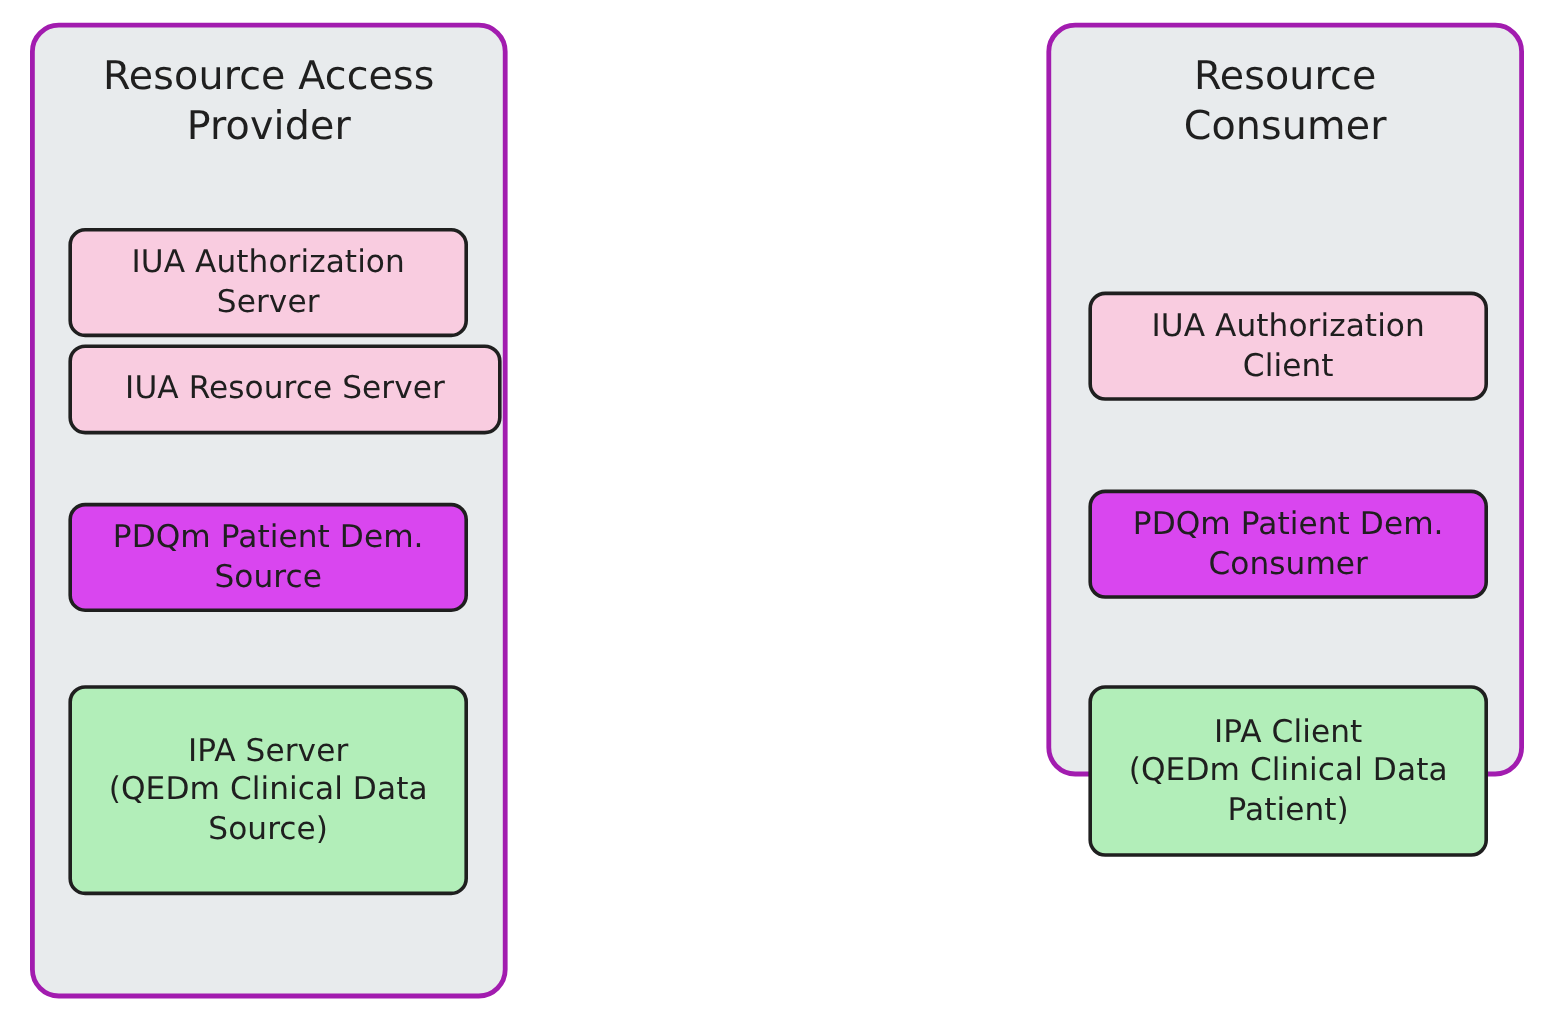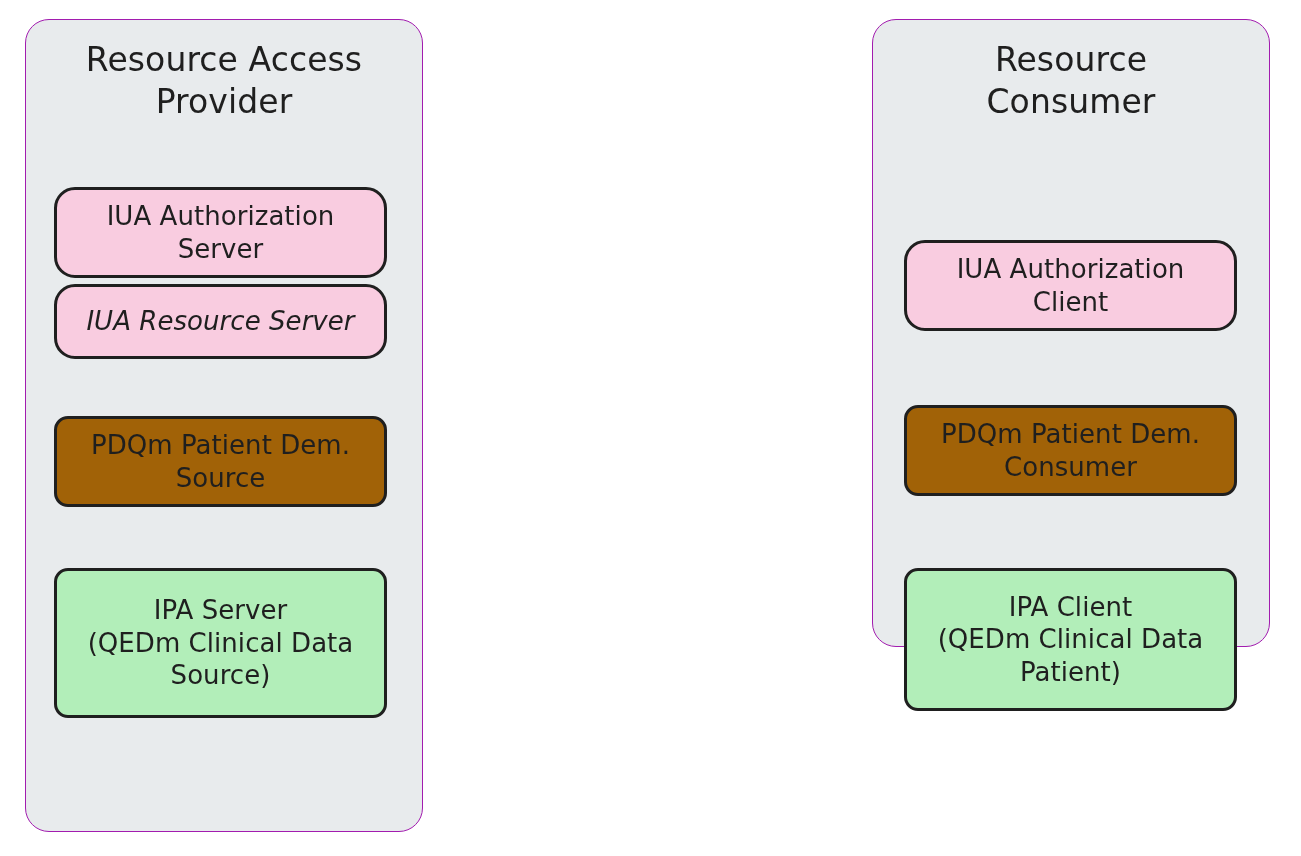--- a/index.html
+++ b/index.html
@@ -21,21 +21,21 @@
     inset: 0;
     width: 1301px;
     height: 856px;
   }
 
   
   .group {
     position: absolute;
     box-sizing: border-box;
     background: #e8ebed;
-    border: 1px solid #a21caf;
+    border: 4px solid #a21caf;
     border-radius: 24px;
   }
   #group-provider {
     left: 25px;
     top: 19px;
     width: 398px;
     height: 813px;
   }
   #group-consumer {
     left: 872px;
@@ -70,29 +70,29 @@
     justify-content: center;
     text-align: center;
     color: #1f1f1f;
     font-size: 26px;
     line-height: 1.25;
     letter-spacing: 0.05px;
     font-weight: 400;
     white-space: pre-line;
     padding: 0 8px;
   }
-  .node.pink   { background: #f9cce0; border-radius: 21px; }
-  .node.purple { background: #a16207; }
+  .node.pink   { background: #f9cce0; }
+  .node.purple { background: #d946ef; }
   .node.green  { background: #b2eeb9; }
 
   
   #node-iua-auth-server   { left: 28px;  top: 167px; width: 333px; height: 91px; }
-  #node-iua-res-server    { left: 28px;  top: 264px; width: 333px; height: 75px; font-style: italic; }
+  #node-iua-res-server    { left: 28px;  top: 264px; width: 361px; height: 75px; }
   #node-pdqm-source       { left: 28px;  top: 396px; width: 333px; height: 91px; }
-  #node-ipa-server        { left: 28px;  top: 548px; width: 333px; height: 150px; }
+  #node-ipa-server        { left: 28px;  top: 548px; width: 333px; height: 175px; }
 
   
   #node-iua-auth-client   { left: 31px;  top: 220px; width: 333px; height: 91px; }
   #node-pdqm-consumer     { left: 31px;  top: 385px; width: 333px; height: 91px; }
   #node-ipa-client        { left: 31px;  top: 548px; width: 333px; height: 143px; }
 </style>
 </head>
 <body>
 
 <div class="canvas">

